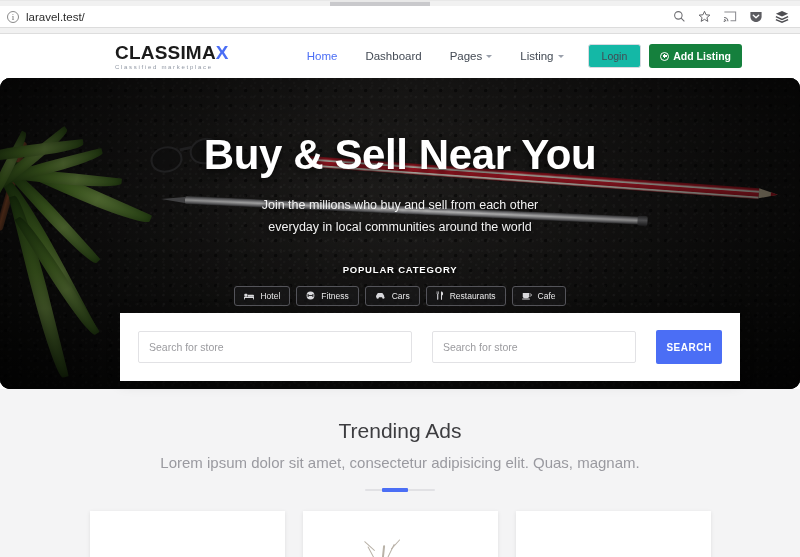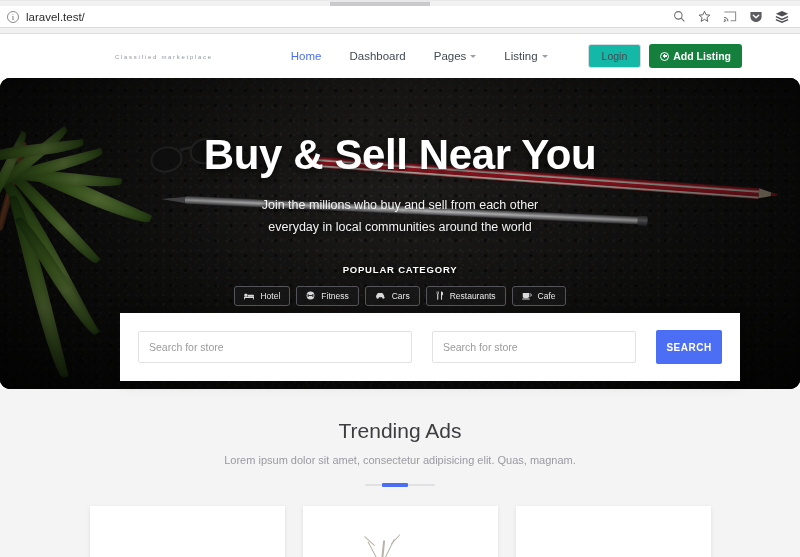--- a/index.html
+++ b/index.html
@@ -243,21 +243,21 @@
 
   
   #trending {
     background: #f4f4f5; padding-top: 30px;
     height: 246px; position: relative;
   }
   .trending-title {
     text-align: center; font-size: 21px; color: #3d3d40; font-weight: normal;
   }
   .trending-sub {
-    text-align: center; font-size: 11px; color: #9a9aa0; margin-top: 11px;
+    text-align: center; font-size: 15px; color: #9a9aa0; margin-top: 11px;
   }
   .divider {
     width: 70px; height: 2px; background: #e1e1e4;
     margin: 18px auto 0; position: relative; border-radius: 1px;
   }
   .divider::after {
     content: ""; position: absolute; left: 17px; top: -1px;
     width: 26px; height: 4px; background: #4b6ef5; border-radius: 1px;
   }
   .cards {
@@ -321,20 +321,21 @@
       </span>
     </div>
   </div>
   <div class="urlbar-underline"></div>
   <div class="chrome-pad"></div>
   <div class="chrome-pad-line"></div>
 </div>
 
 <div id="site-header">
   <div class="logo-wrap">
+    <div class="logo-main"><span>CLASSIMA</span><span class="x">X</span></div>
     <div class="logo-sub">Classified marketplace</div>
   </div>
 
   <nav class="main-nav">
     <div class="nav-link active">
       <span>Home</span>
     </div>
     <div class="nav-link">
       <span>Dashboard</span>
     </div>

